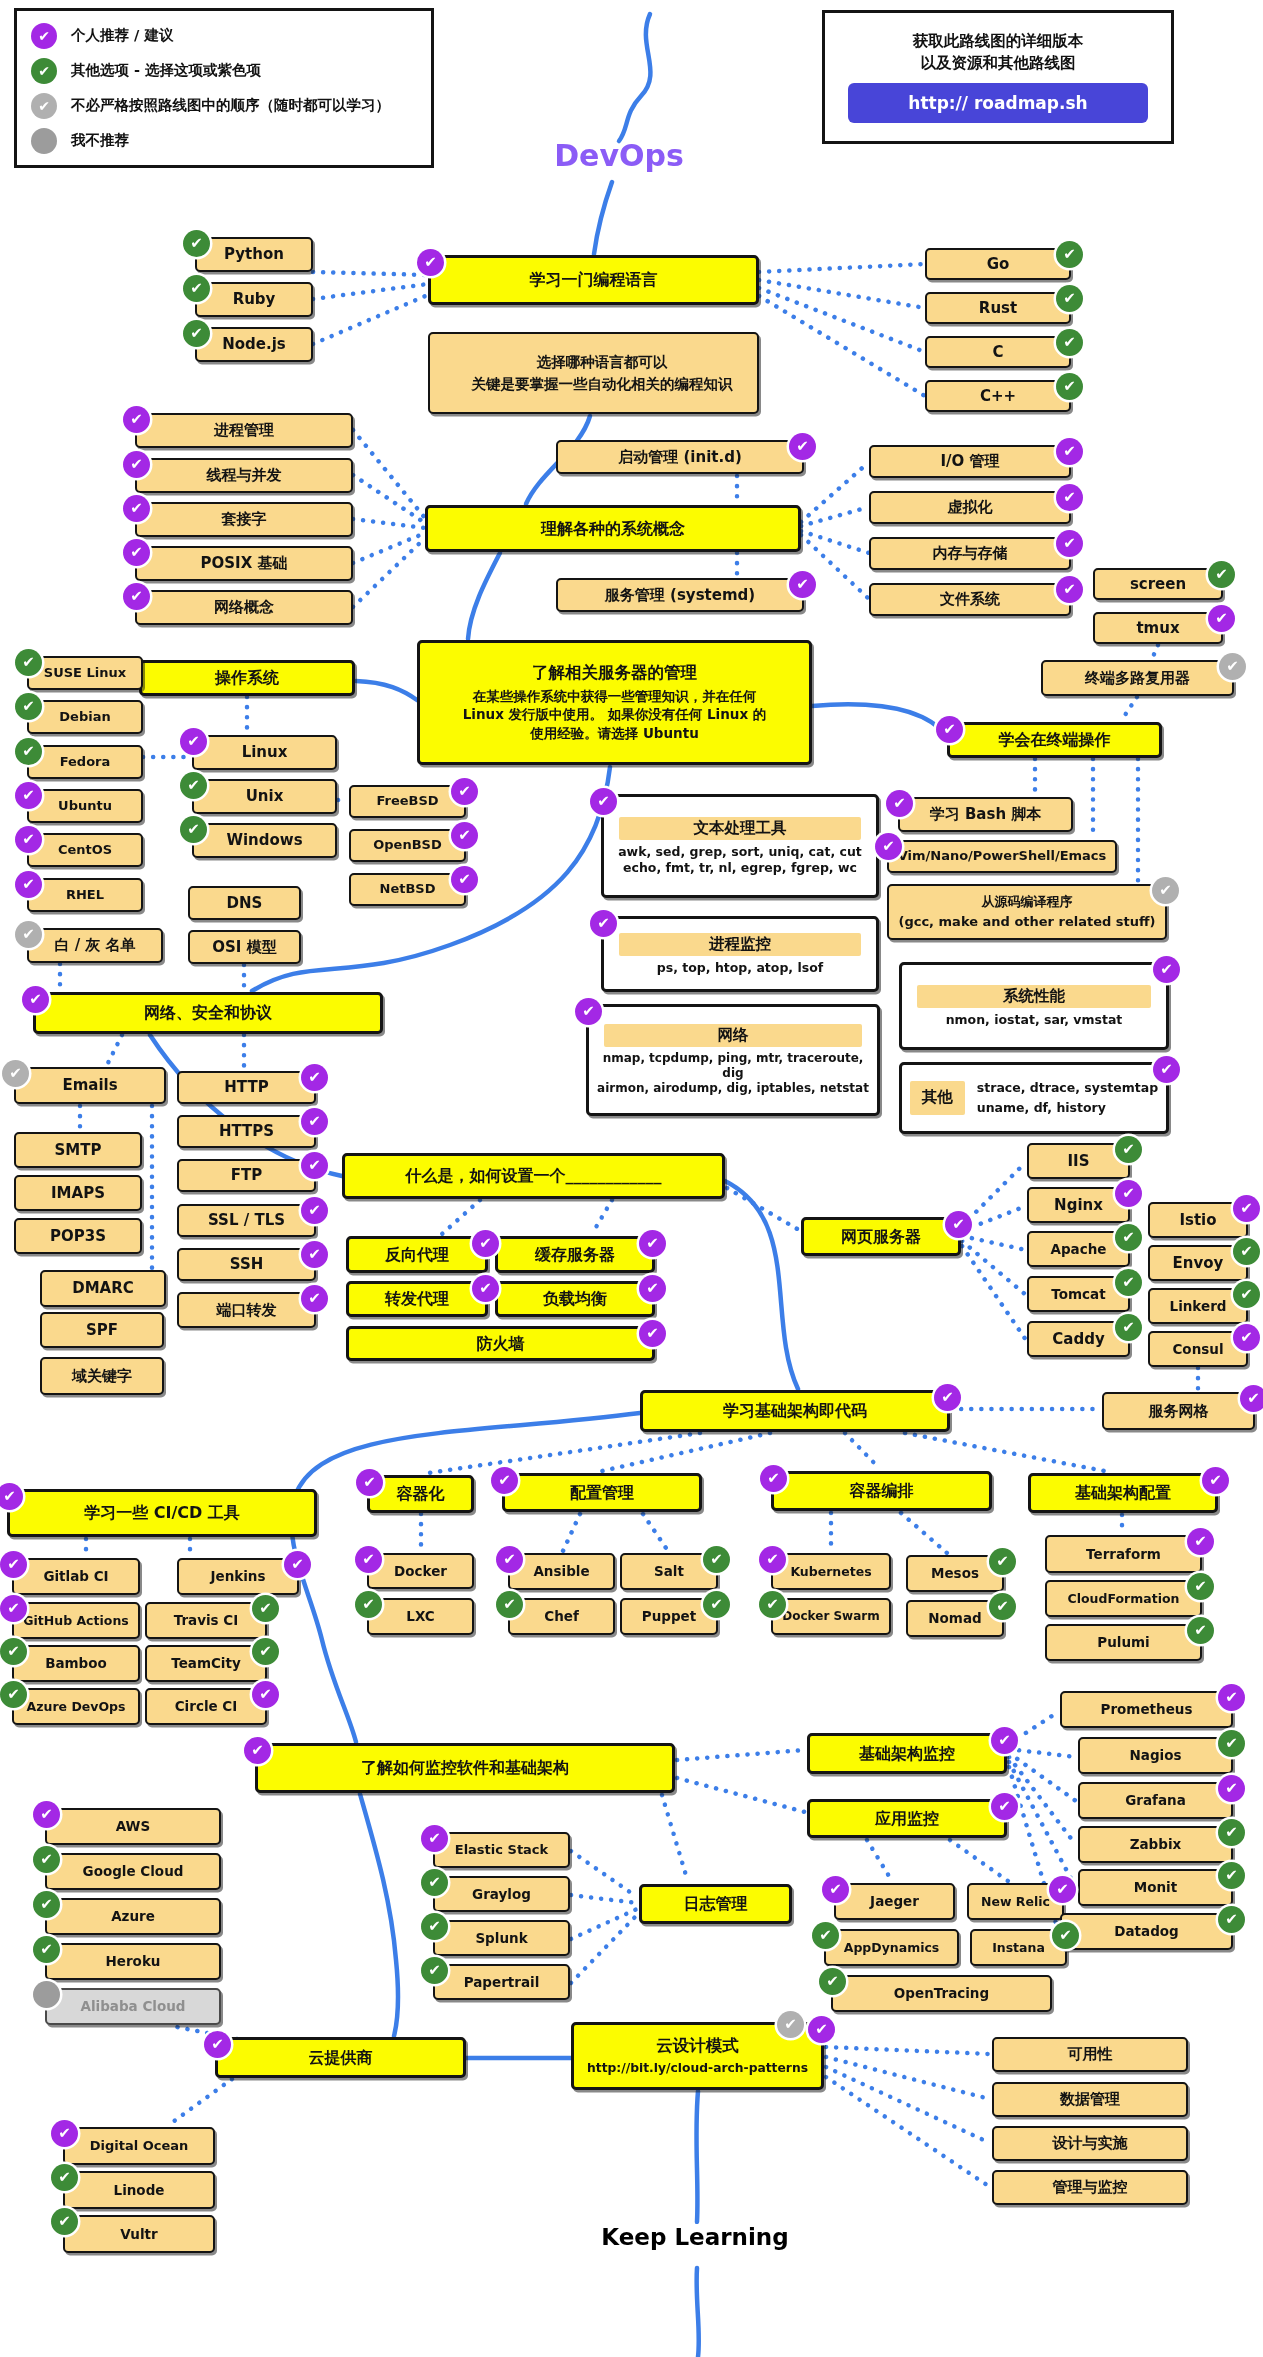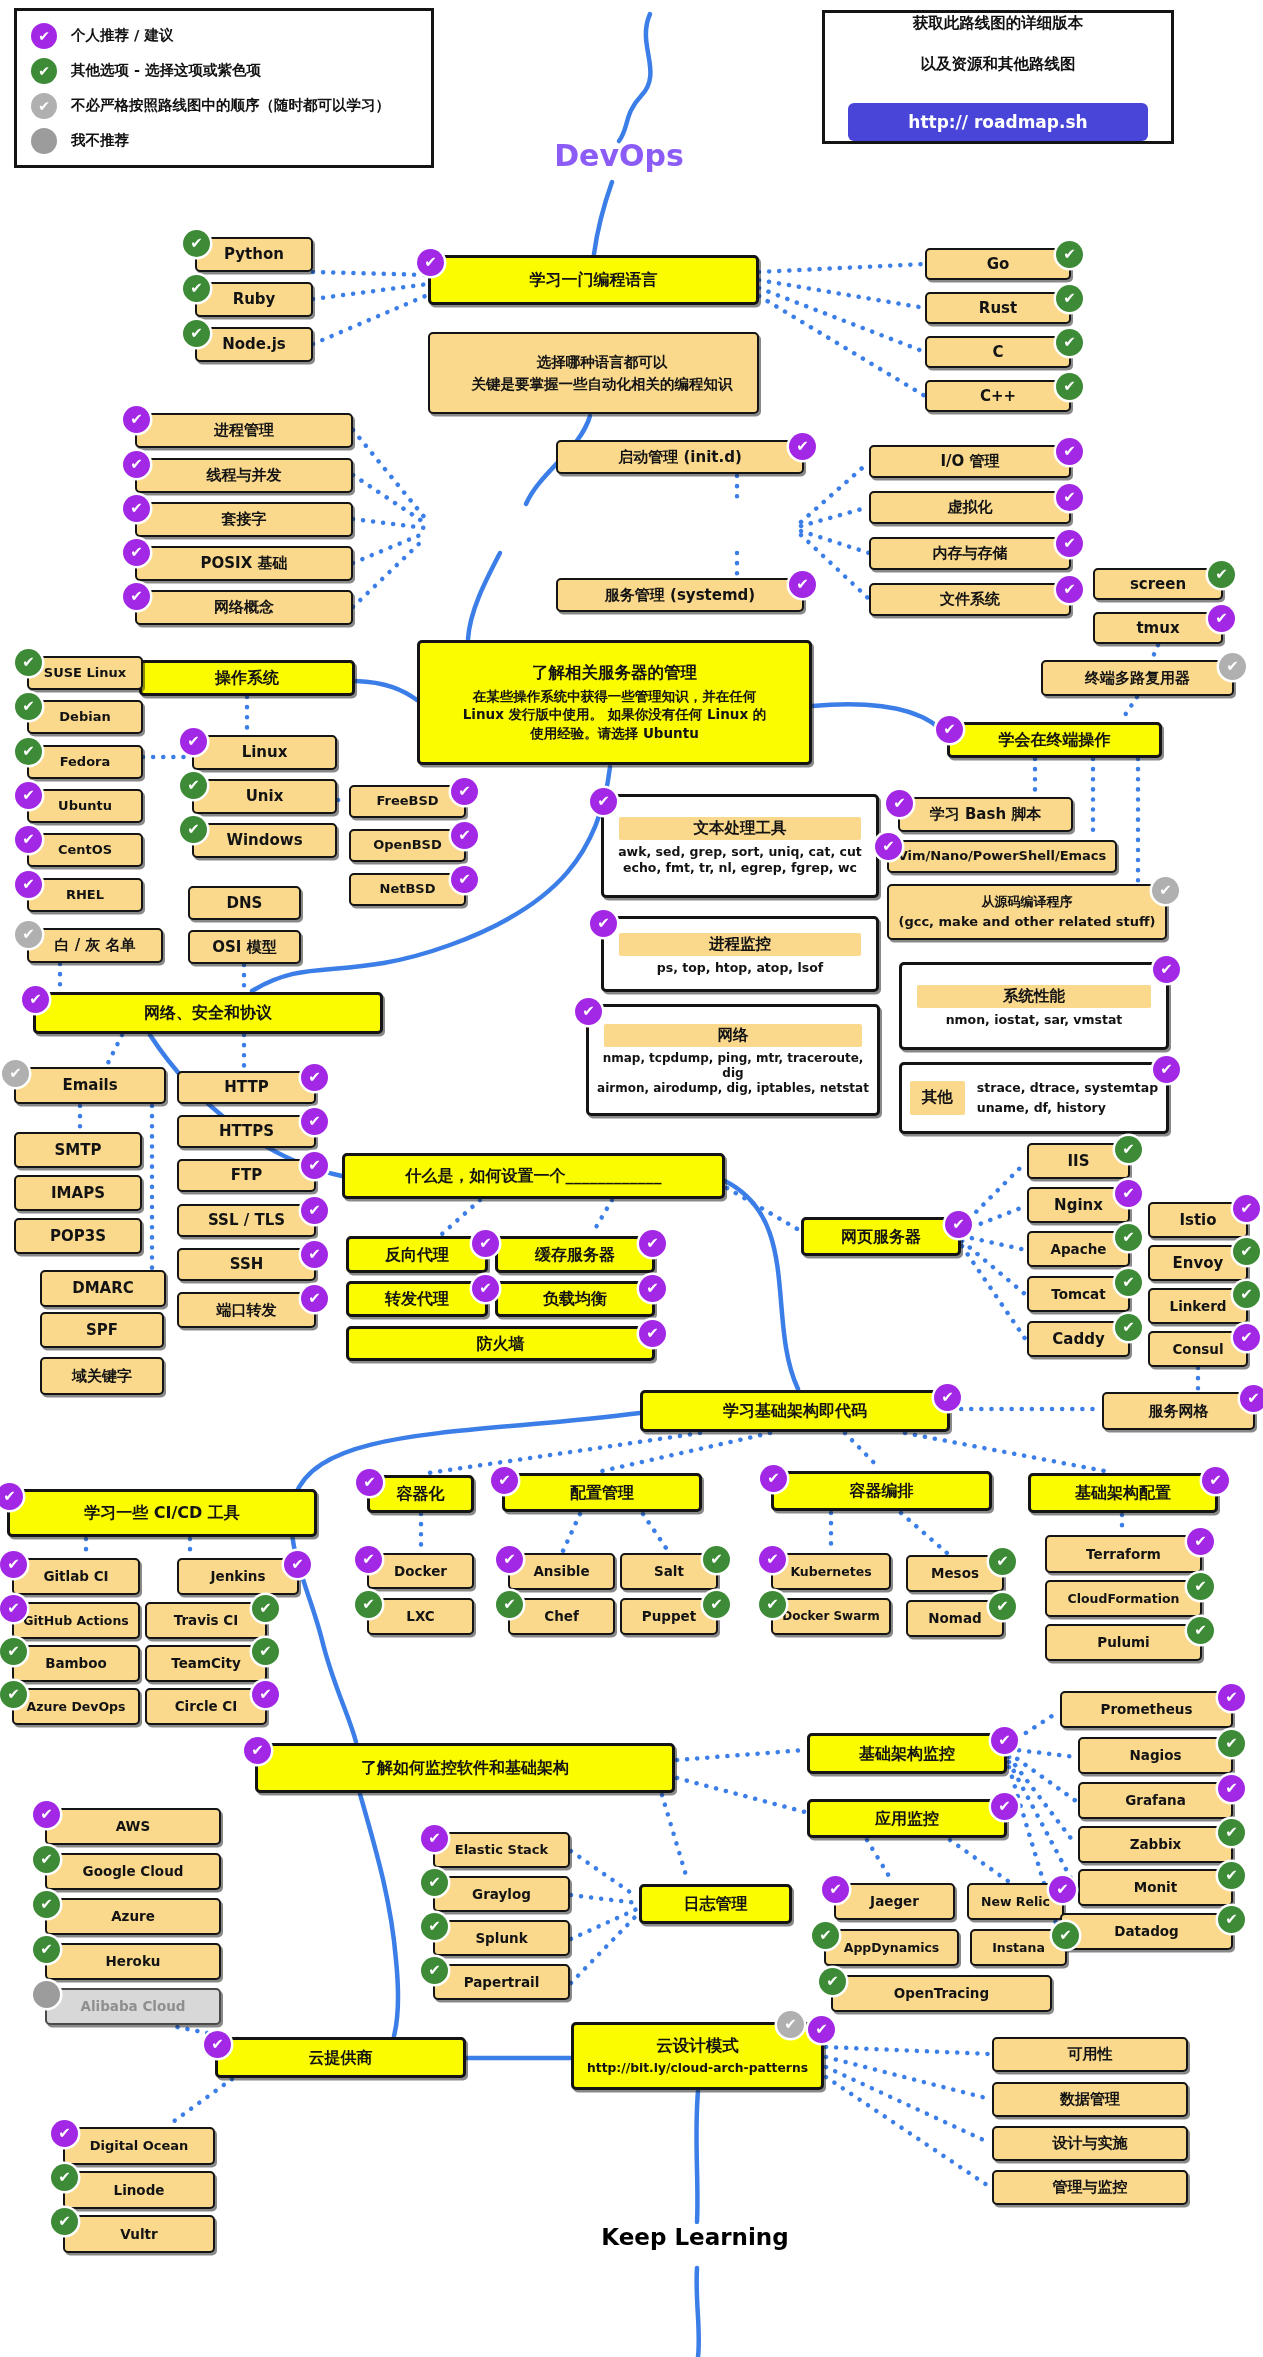--- a/index.html
+++ b/index.html
@@ -39,21 +39,21 @@
 
   .legend{position:absolute;left:14px;top:8px;width:420px;height:160px;background:#fff;
           border:3px solid var(--ink);box-sizing:border-box;z-index:3;display:flex;flex-direction:column;
           justify-content:center;gap:9px;padding:10px 14px;}
   .lg-row{display:flex;align-items:center;gap:14px;font-weight:bold;font-size:14.5px;color:#111;}
   .lg-ic{width:26px;height:26px;min-width:26px;border-radius:50%;display:flex;align-items:center;
          justify-content:center;color:#fff;font-size:14px;font-weight:bold;}
 
   .info{position:absolute;left:822px;top:10px;width:352px;height:134px;background:#fff;
         border:3px solid var(--ink);box-sizing:border-box;z-index:3;display:flex;flex-direction:column;
-        align-items:center;justify-content:center;gap:20px;font-weight:bold;font-size:15.5px;color:#111;}
+        align-items:center;justify-content:center;gap:1px;font-weight:bold;font-size:15.5px;color:#111;}
   .info .btn{margin-top:8px;width:300px;height:40px;background:#4845D8;color:#fff;border-radius:6px;
              display:flex;align-items:center;justify-content:center;font-size:17px;cursor:pointer;}
 
   .big-title{position:absolute;left:544px;top:138px;width:150px;text-align:center;font-size:30px;
              font-weight:bold;color:#8b5cf6;z-index:3;}
   .footer-title{position:absolute;left:585px;top:2224px;width:220px;text-align:center;font-size:23px;
                 font-weight:bold;color:#000;z-index:3;background:#fff;}
 </style>
 </head>
 <body>
@@ -204,20 +204,23 @@
         <span class="bdg bdg-p pos-tl">✔</span>
       </div>
       <div class="nd nd-tan" style="left: 135px; top: 590px; width: 218px; height: 35px;">
         <span>网络概念</span>
         <span class="bdg bdg-p pos-tl">✔</span>
       </div>
       <div class="nd nd-tan" style="left: 556px; top: 440px; width: 248px; height: 34px;">
         <span>启动管理 (init.d)</span>
         <span class="bdg bdg-p pos-tr">✔</span>
       </div>
+      <div class="nd nd-yellow" style="left: 425px; top: 505px; width: 376px; height: 47px;">
+        <span>理解各种的系统概念</span>
+      </div>
       <div class="nd nd-tan" style="left: 556px; top: 578px; width: 248px; height: 34px;">
         <span>服务管理 (systemd)</span>
         <span class="bdg bdg-p pos-tr">✔</span>
       </div>
       <div class="nd nd-tan" style="left: 869px; top: 445px; width: 202px; height: 33px;">
         <span>I/O 管理</span>
         <span class="bdg bdg-p pos-tr">✔</span>
       </div>
       <div class="nd nd-tan" style="left: 869px; top: 491px; width: 202px; height: 33px; text-align: right;">
         <span>虚拟化</span>

